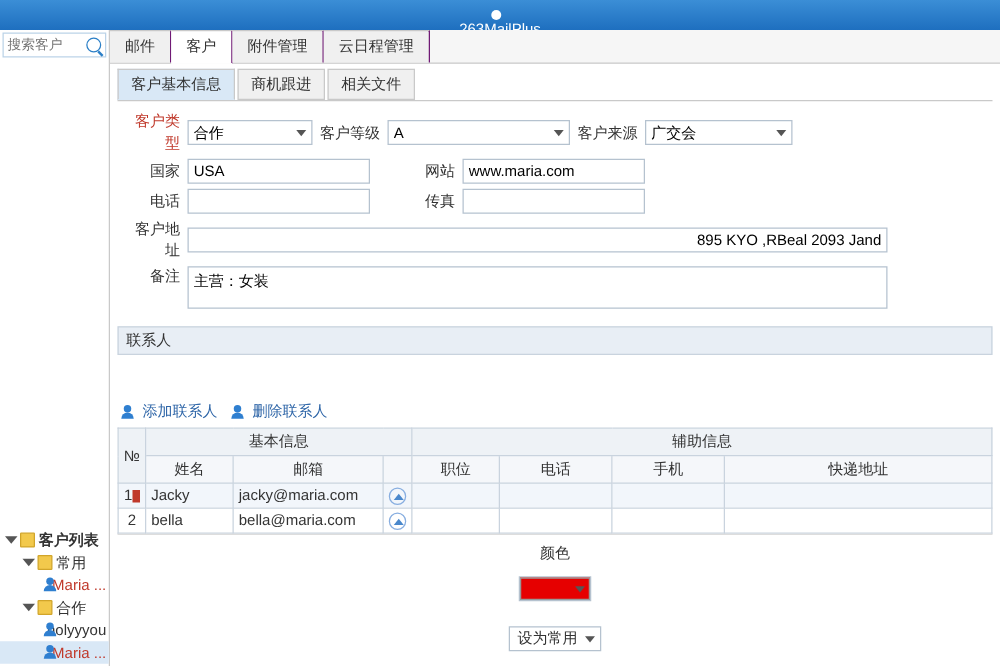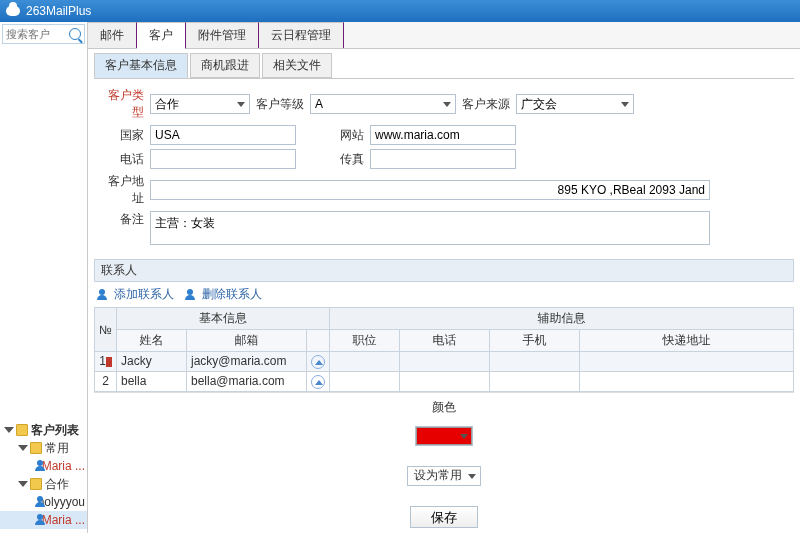--- a/index.html
+++ b/index.html
@@ -1,17 +1,17 @@
 <!DOCTYPE html>
 <html><head>
 <meta charset="utf-8">
 <style>
 * { box-sizing: border-box; margin: 0; padding: 0; }
 body { font-family: "Microsoft YaHei", Arial, sans-serif; font-size: 12px; color: #333; background: #fff; width: 800px; height: 533px; overflow: hidden; }
-.titlebar { background: linear-gradient(#3b8ed6, #1e6fbf); color: #fff; height: 22px; line-height: 22px; padding: 0 6px; display: flex; align-items: center; }
+.titlebar { background: linear-gradient(#3b8ed6, #1e6fbf); color: #fff; height: 22px; line-height: 22px; padding: 12px 6px; display: flex; align-items: center; flex-direction: column; }
 .titlebar .cloud { width: 14px; height: 10px; background: #fff; border-radius: 6px; margin-right: 6px; position: relative; }
 .titlebar .cloud::before { content: ""; position: absolute; width: 8px; height: 8px; background: #fff; border-radius: 50%; top: -4px; left: 3px; }
 .app { display: flex; height: 511px; }
 .sidebar { width: 88px; border-right: 1px solid #c9c9c9; background: #fff; display: flex; flex-direction: column; justify-content: space-between; }
 .search { border: 1px solid #bcd3e8; margin: 2px; height: 20px; display: flex; align-items: center; padding: 0 3px; justify-content: space-between; }
 .search input { border: none; outline: none; font-size: 11px; color: #888; width: 60px; }
 .search .mag { width: 12px; height: 12px; border: 1.5px solid #2a7fc7; border-radius: 50%; position: relative; }
 .search .mag::after { content: ""; position: absolute; width: 5px; height: 1.5px; background: #2a7fc7; bottom: -2px; right: -3px; transform: rotate(45deg); }
 .tree { font-size: 12px; padding: 4px 0; }
 .tree .node { display: flex; align-items: center; height: 18px; padding: 0 2px; cursor: pointer; white-space: nowrap; overflow: hidden; }
@@ -39,21 +39,21 @@
 .row { display: flex; align-items: center; margin-bottom: 4px; }
 .lbl { width: 52px; text-align: right; padding-right: 6px; font-size: 12px; }
 .lbl.req { color: #c0392b; }
 .form input[type=text], .form select, .form textarea { border: 1px solid #b5c2cf; height: 20px; font-size: 12px; padding: 0 4px; background: #fff; }
 .form textarea { height: 34px; padding: 3px 4px; resize: none; }
 .w-lg { width: 326px; }
 .w-md { width: 146px; }
 .w-sm { width: 100px; }
 .w-sm2 { width: 118px; }
 .section-title { background: #e8eef5; border: 1px solid #c9d3de; padding: 2px 6px; margin-top: 6px; }
-.contact-tools { display: flex; align-items: center; gap: 10px; padding: 4px 2px; }
+.contact-tools { display: flex; align-items: center; gap: 10px; padding: 4px 2px; margin-top: 33px; }
 .contact-tools .tool { display: flex; align-items: center; gap: 3px; color: #2f66a8; cursor: pointer; }
 .ctable { border: 1px solid #c9d3de; width: 100%; border-collapse: collapse; font-size: 12px; }
 .ctable th, .ctable td { border: 1px solid #c9d3de; padding: 2px 4px; height: 18px; text-align: left; font-weight: normal; }
 .ctable thead tr:first-child th { background: #eef2f6; text-align: center; }
 .ctable thead tr:nth-child(2) th { background: #f5f7fa; text-align: center; }
 .ctable tbody td { background: #fff; }
 .ctable .numcol { width: 22px; text-align: center; }
 .ctable .rowsel td { background: #f2f6fb; }
 .selmark { display: inline-block; width: 6px; height: 10px; background: #c0392b; vertical-align: middle; }
 .env { display: inline-block; width: 14px; height: 14px; border: 1px solid #88aee0; border-radius: 50%; position: relative; vertical-align: middle; }

